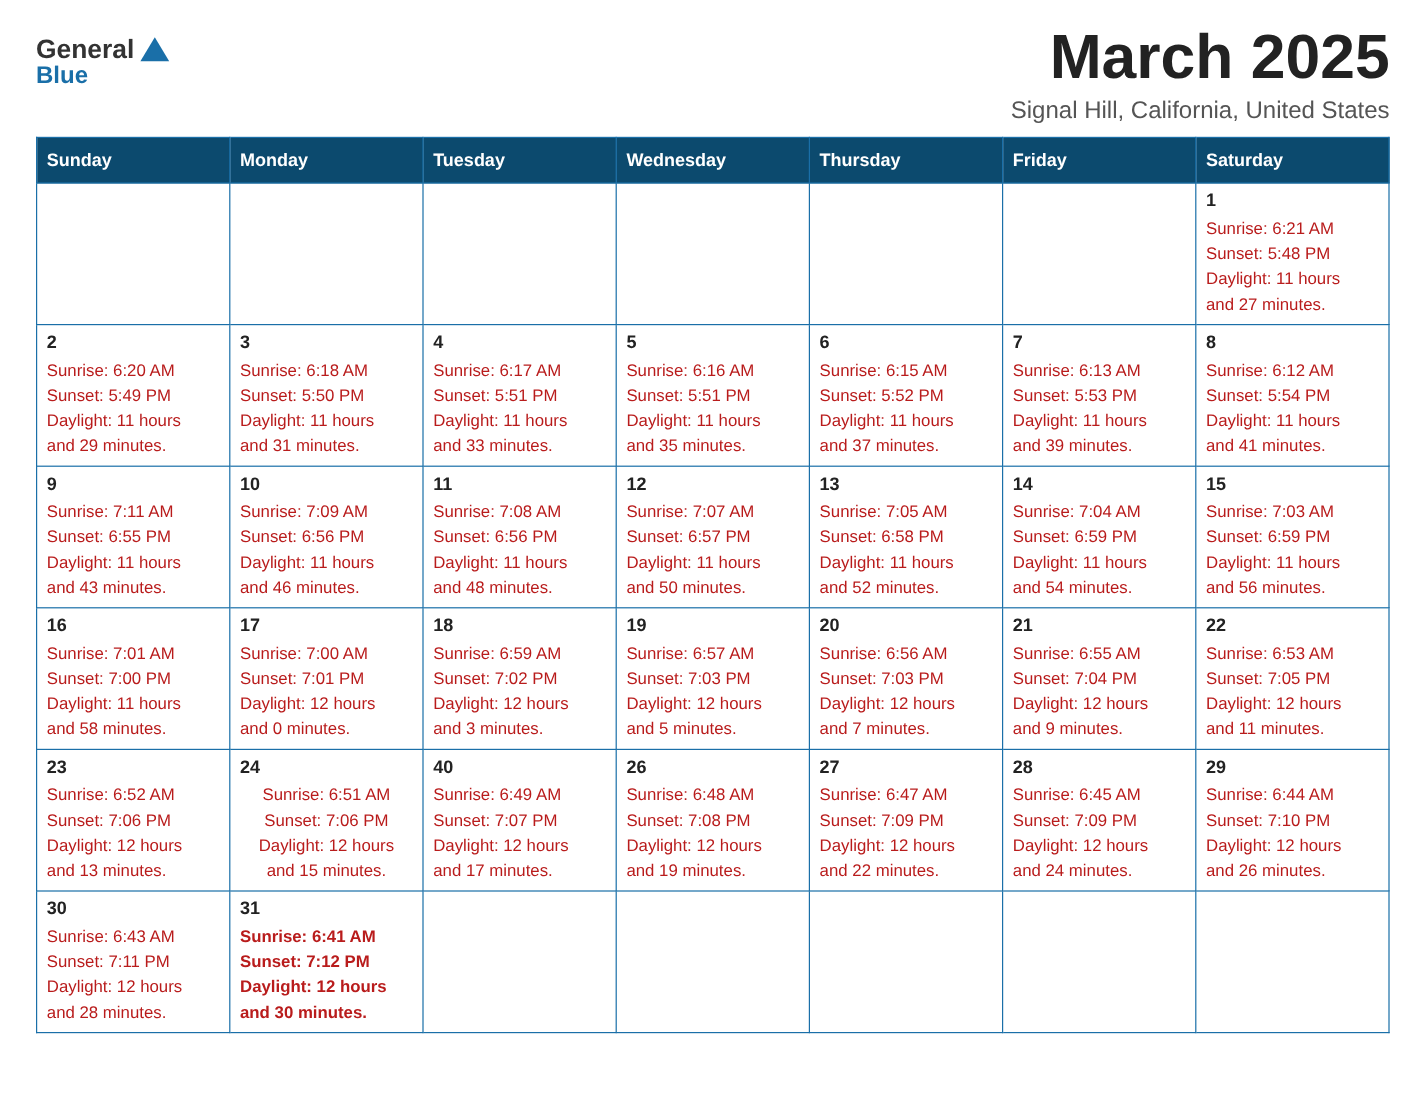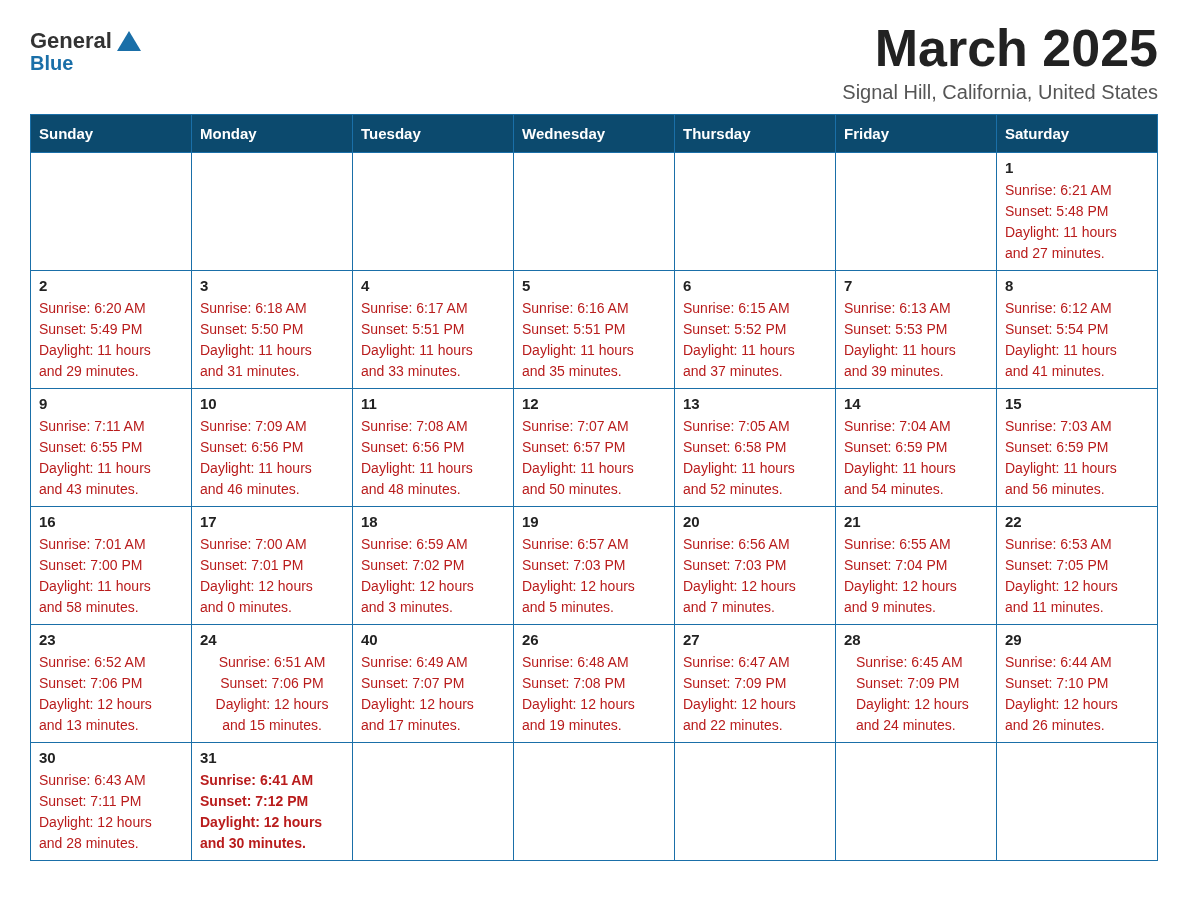--- a/index.html
+++ b/index.html
@@ -327,21 +327,21 @@
         </td>
         <td>
           <span class="day-number">27</span>
           <div class="day-info" style="white-space: pre-line;">Sunrise: 6:47 AM
 Sunset: 7:09 PM
 Daylight: 12 hours
 and 22 minutes.</div>
         </td>
         <td>
           <span class="day-number">28</span>
-          <div class="day-info" style="white-space: pre-line; margin-left: 12px;">Sunrise: 6:45 AM
+          <div class="day-info" style="white-space: pre-line;">Sunrise: 6:45 AM
 Sunset: 7:09 PM
 Daylight: 12 hours
 and 24 minutes.</div>
         </td>
         <td>
           <span class="day-number">29</span>
           <div class="day-info" style="white-space: pre-line;">Sunrise: 6:44 AM
 Sunset: 7:10 PM
 Daylight: 12 hours
 and 26 minutes.</div>

